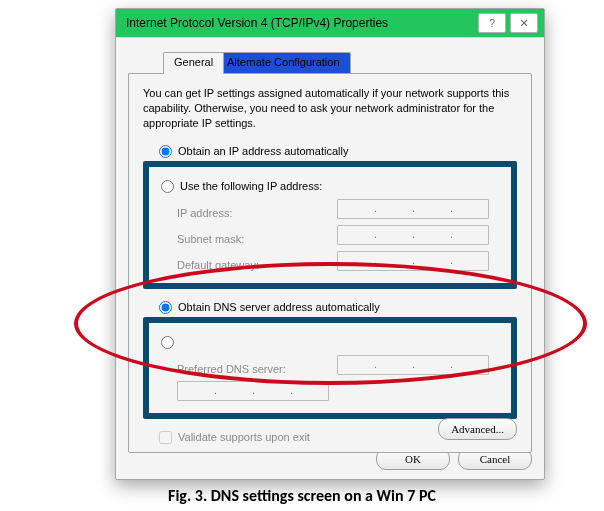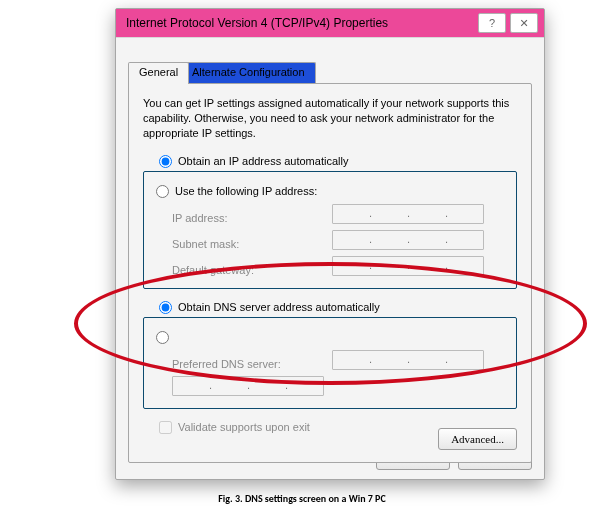--- a/index.html
+++ b/index.html
@@ -1,53 +1,53 @@
 <!DOCTYPE html>
 <html><head>
 <meta charset="utf-8">
 <style>
   html,body{margin:0;padding:0;width:604px;height:511px;background:#fff;font-family:"Segoe UI",Tahoma,sans-serif;font-size:11px;color:#000;}
   .page{position:relative;width:604px;height:511px;}
   .dialog{position:absolute;left:115px;top:8px;width:428px;height:470px;
     background:#f4f4f4;border:1px solid #a6a6a6;border-radius:2px;
     box-shadow:0 6px 18px rgba(0,0,0,.35);}
   .titlebar{height:28px;border-bottom:1px solid #d9d9d9;display:flex;align-items:center;
-    padding:0 6px 0 10px;background:#ec4899;}
+    padding:0 6px 0 10px;background:#22c55e;}
   .titlebar .title{flex:1;font-size:12px;}
   .titlebar .tbtn{width:26px;height:18px;margin-left:4px;border:1px solid #b0b0b0;border-radius:2px;
     background:#fff;display:flex;align-items:center;justify-content:center;font-size:11px;color:#666;}
   .body{position:relative;padding:10px 12px 10px 12px;height:calc(100% - 28px);box-sizing:border-box;}
   .tabstrip{position:relative;height:22px;}
-  .tab{position:absolute;top:14px;height:21px;border:1px solid #a6a6a6;border-bottom:none;
-    background:#f4f4f4;border-radius:2px 2px 0 0;padding:3px 10px 0 10px;font-size:11px;box-sizing:border-box;}
+  .tab{position:absolute;top:4px;height:21px;border:1px solid #a6a6a6;border-bottom:none;
+    background:#f4f4f4;border-radius:2px 2px 0 0;padding:3px 10px 0 10px;font-size:11px;box-sizing:border-box;margin-left:35px;}
   .tab.active{background:#f4f4f4;z-index:3;height:22px;}
   .tab.inactive{background:#1d4ed8;z-index:1;}
   .tabpanel{position:relative;border:1px solid #a6a6a6;background:#f4f4f4;padding:12px 14px 12px 14px;
-    border-radius:0 2px 2px 2px;margin-top:13px;z-index:2;height:380px;box-sizing:border-box;}
+    border-radius:0 2px 2px 2px;margin-top:3px;z-index:2;height:380px;box-sizing:border-box;}
   .intro{line-height:1.35;margin-bottom:14px;}
   .radio-row{display:flex;align-items:center;margin:3px 0 3px 16px;}
   .radio-row input{margin:0 6px 0 0;}
-  .group{position:relative;border:1px solid #0c4a6e;border-radius:2px;margin:2px 0 12px 0;
+  .group{position:relative;border:6px solid #0c4a6e;border-radius:2px;margin:2px 0 12px 0;
     padding:10px 0 6px 10px;}
   .group .radio-row{margin-left:2px;}
   .field{display:flex;align-items:flex-end;margin:6px 0 6px 18px;}
   .field .lbl{width:160px;color:#8a8a8a;}
   .ipbox{width:150px;height:18px;background:#fff;border:1px solid #bcbcbc;position:relative;
     border-radius:1px;}
   .ipbox.disabled{background:#f4f4f4;}
   .ipbox .dot{position:absolute;top:2px;color:#777;font-size:11px;}
   .check-row{display:flex;align-items:center;margin:10px 0 0 16px;}
   .check-row input{margin:0 6px 0 0;}
   .check-row label{color:#8a8a8a;}
   .adv{position:absolute;right:14px;bottom:12px;}
   .btn{height:22px;min-width:74px;padding:0 12px;background:linear-gradient(#fefefe,#e7e7e7);
-    border:1px solid #9c9c9c;border-radius:3px;font:11px "Segoe UI";cursor:default;}
+    border:1px solid #9c9c9c;border-radius:10px;font:11px "Segoe UI";cursor:default;}
   .buttons{position:absolute;right:12px;bottom:10px;display:flex;gap:8px;}
   .caption{position:absolute;left:0;right:0;bottom:6px;text-align:center;font-weight:bold;
-    font-family:Calibri,Arial,sans-serif;font-size:10px;}
+    font-family:Calibri,Arial,sans-serif;font-size:16px;}
   
   .ellipse{position:absolute;border:4px solid #cc0a1d;border-radius:50%;pointer-events:none;z-index:30;}
 </style>
 </head>
 <body>
 
 <div class="page">
   <div class="dialog">
 
     <div class="titlebar">

